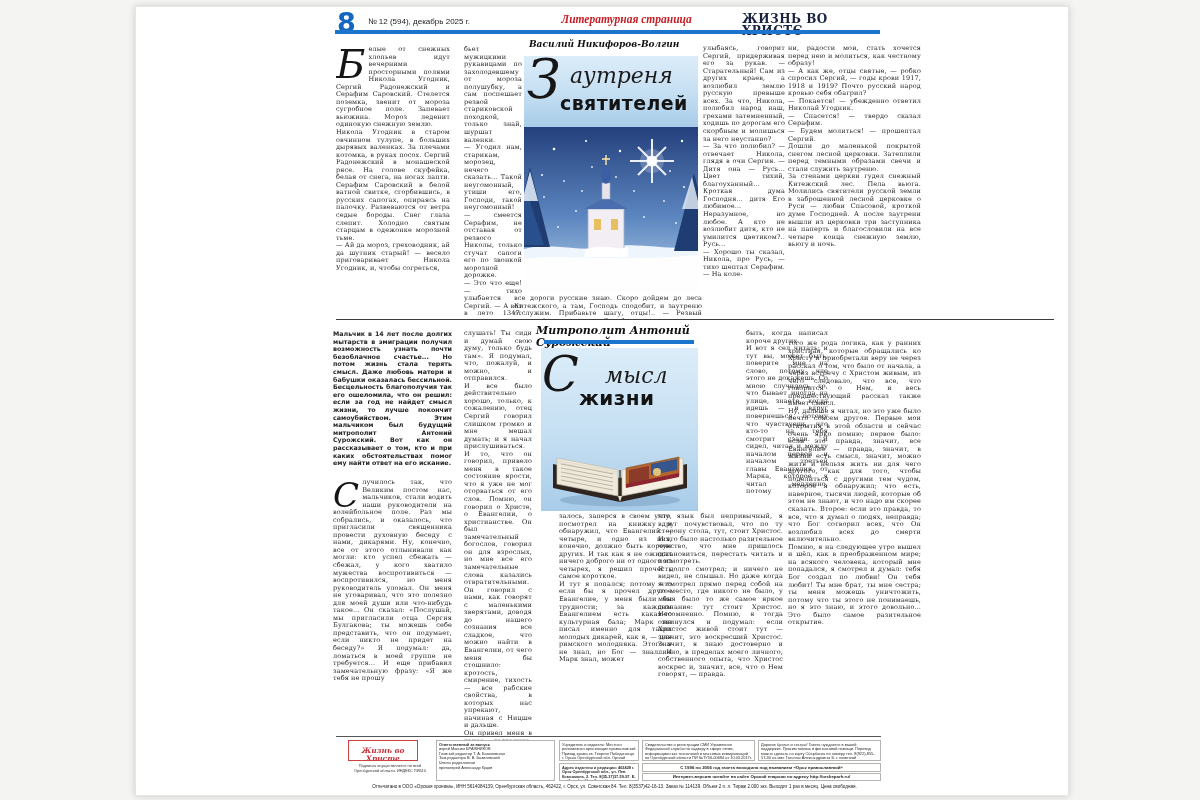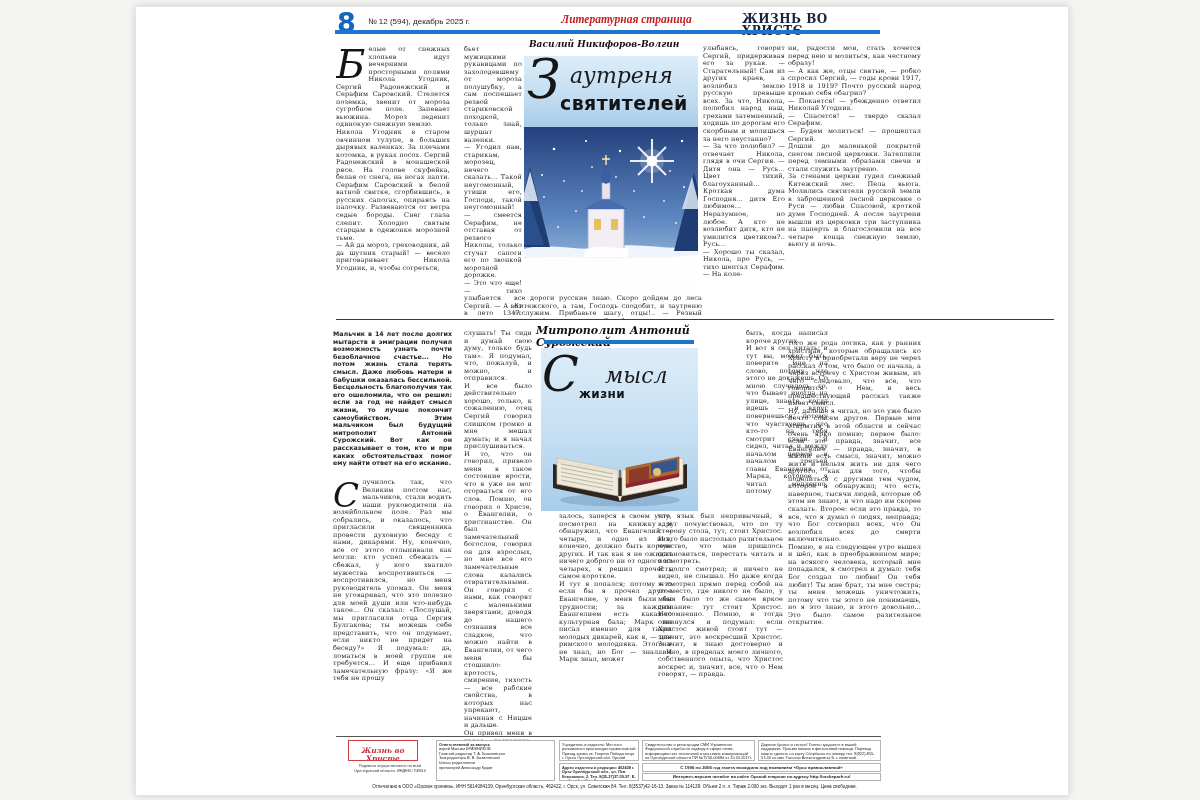--- a/index.html
+++ b/index.html
@@ -148,21 +148,21 @@
 
   <div class="abs divider" style="left:200px;top:312px;width:718px;"></div>
 
   <div>
     <div class="abs byline" style="left:400px;top:318px;width:165px;font-size:11px;">Митрополит Антоний Сурожский</div>
     <div class="abs bluebar" style="left:408px;top:333px;width:150px;height:3.5px;"></div>
 
     <div class="abs tpanel" style="left:405px;top:341px;width:157px;height:163px;">
       <span class="abs tdrop" style="left:1px;top:4px;font-size:48px;">С</span>
       <span class="abs tital" style="left:44px;top:17px;margin-left:20px;">мысл</span>
-      <span class="abs tbold" style="left:38px;top:40px;font-size:12px;">жизни</span>
+      <span class="abs tbold" style="left:38px;top:40px;font-size:20px;">жизни</span>
 
       <svg class="abs" style="left:4px;top:62px;" width="149" height="99" viewBox="0 0 149 99">
         <ellipse cx="75" cy="90" rx="60" ry="6.5" fill="#6e96bb" opacity="0.45"></ellipse>
         <path d="M8,54 L75,68 L142,54 L142,78 L75,92 L8,78 Z" fill="#2e2521"></path>
         <path d="M12,48 L73,60 L73,86 L12,74 Z" fill="#efe9db" stroke="#c3bba8" stroke-width="0.7"></path>
         <path d="M77,60 L138,48 L138,74 L77,86 Z" fill="#f4efe2" stroke="#c3bba8" stroke-width="0.7"></path>
         <path d="M10,50 L73,62 M10,52 L73,64" stroke="#d8d1c0" stroke-width="0.6"></path>
         <g stroke="#a59d8b" stroke-width="0.7">
           <path d="M16,54 L68,64"></path>
             <path d="M16,58 L68,68"></path>

